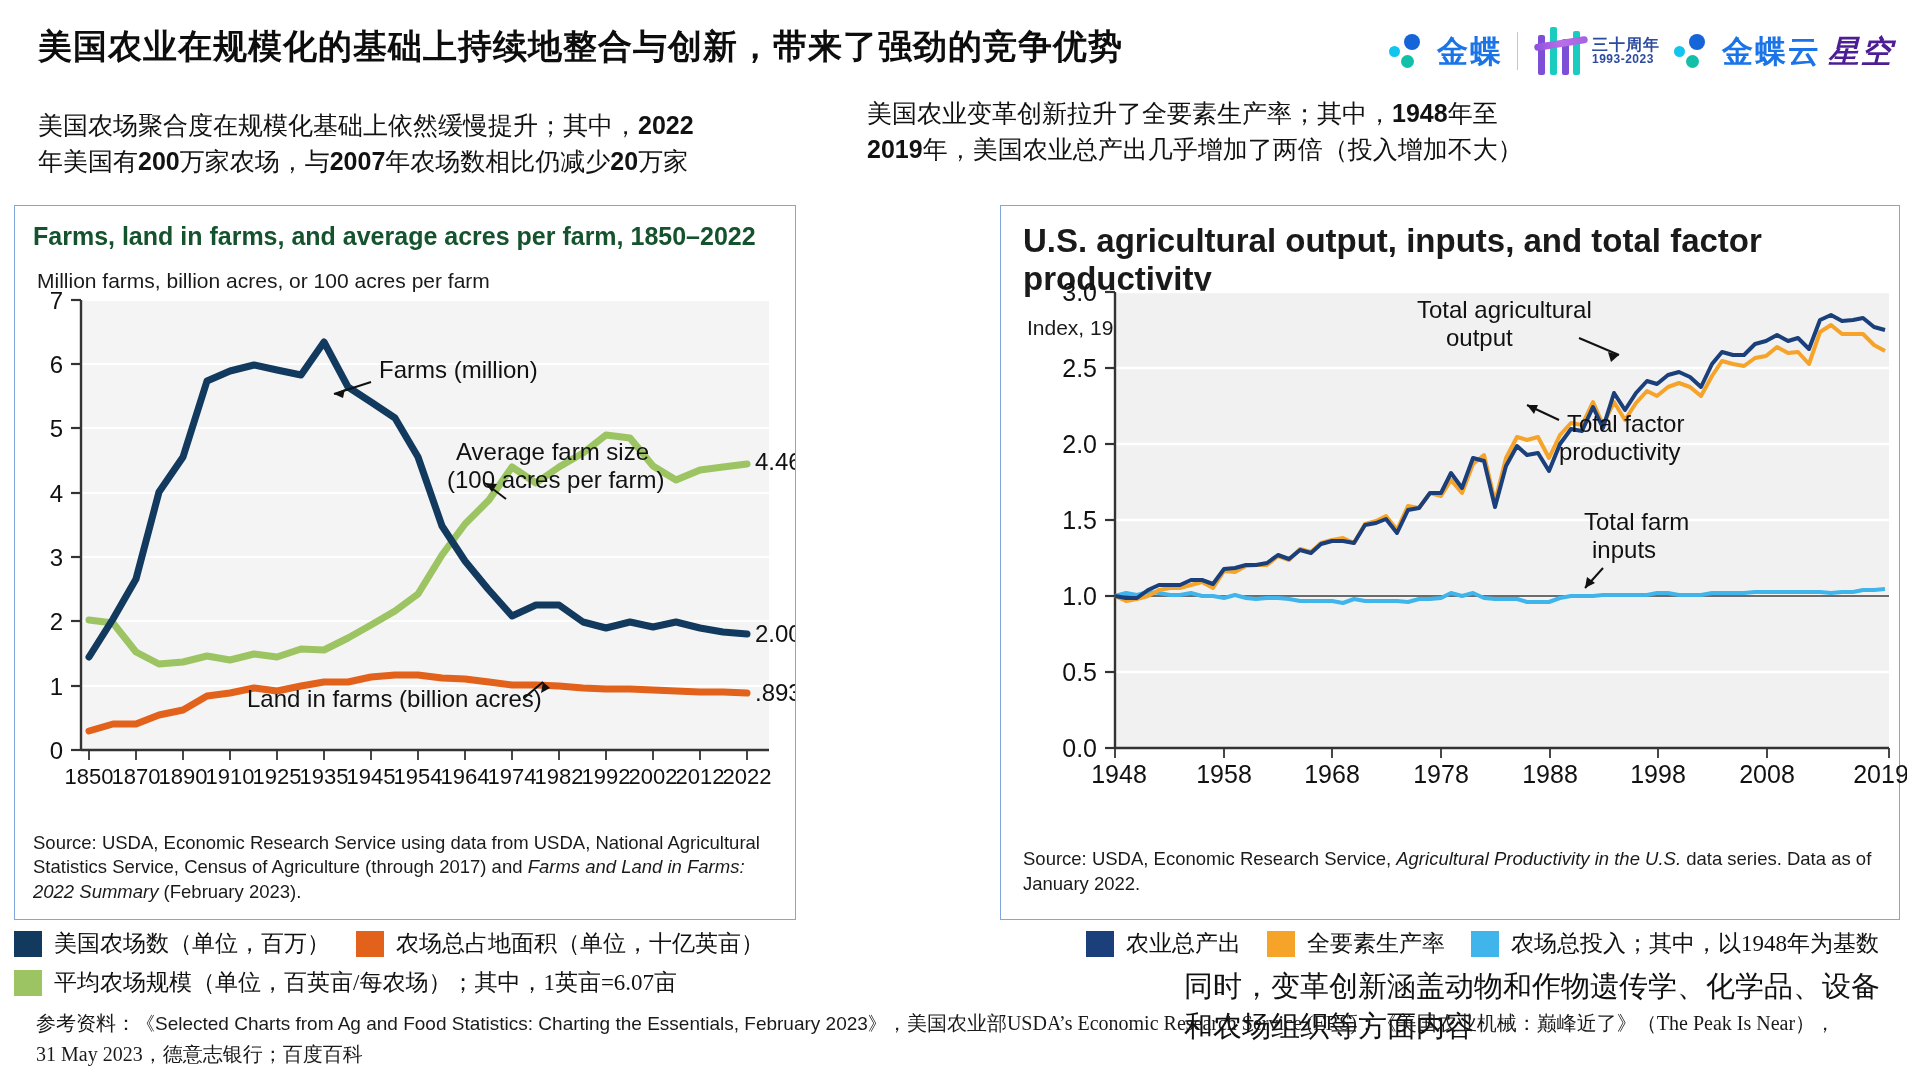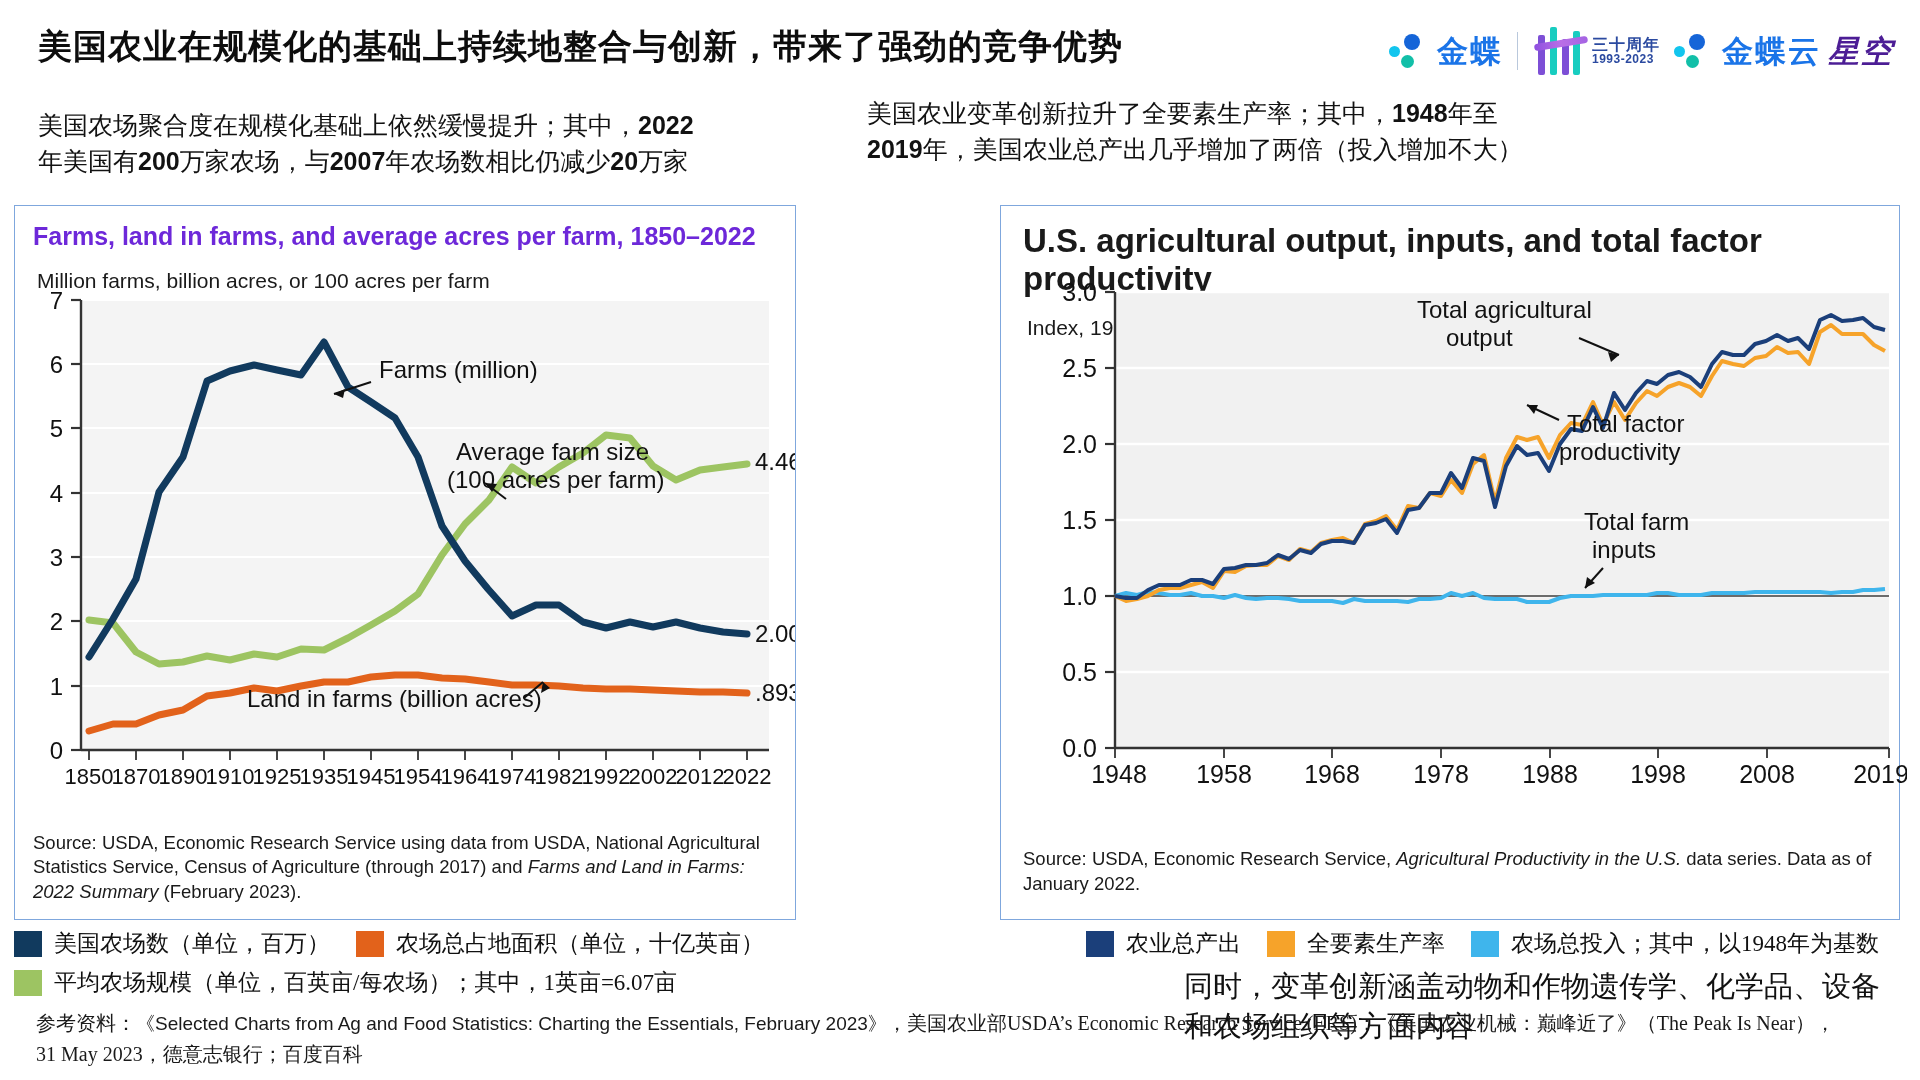--- a/index.html
+++ b/index.html
@@ -61,21 +61,21 @@
 
   
   .card {
     position:absolute; background:#ffffff;
     border:1px solid #7fa7dd;
   }
   .card-left  { left:14px;  top:205px; width:782px; height:715px; }
   .card-right { left:1000px;top:205px; width:900px; height:715px; }
   .card-right { left:1000px; }
   .card-left .card-title {
-    font-weight:700; font-size:25px; color:#6d28d9;
+    font-weight:700; font-size:25px; color:#14532d;
     margin:16px 0 0 18px;
   }
   .card-right .card-title {
     font-weight:700; font-size:33px; color:#1a1a1a;
     margin:16px 0 0 22px;
   }
   .card-sub { font-size:21px; color:#1a1a1a; margin:18px 0 0 22px; }
   .card-right .card-sub { margin-left:26px; }
 
   .src {

